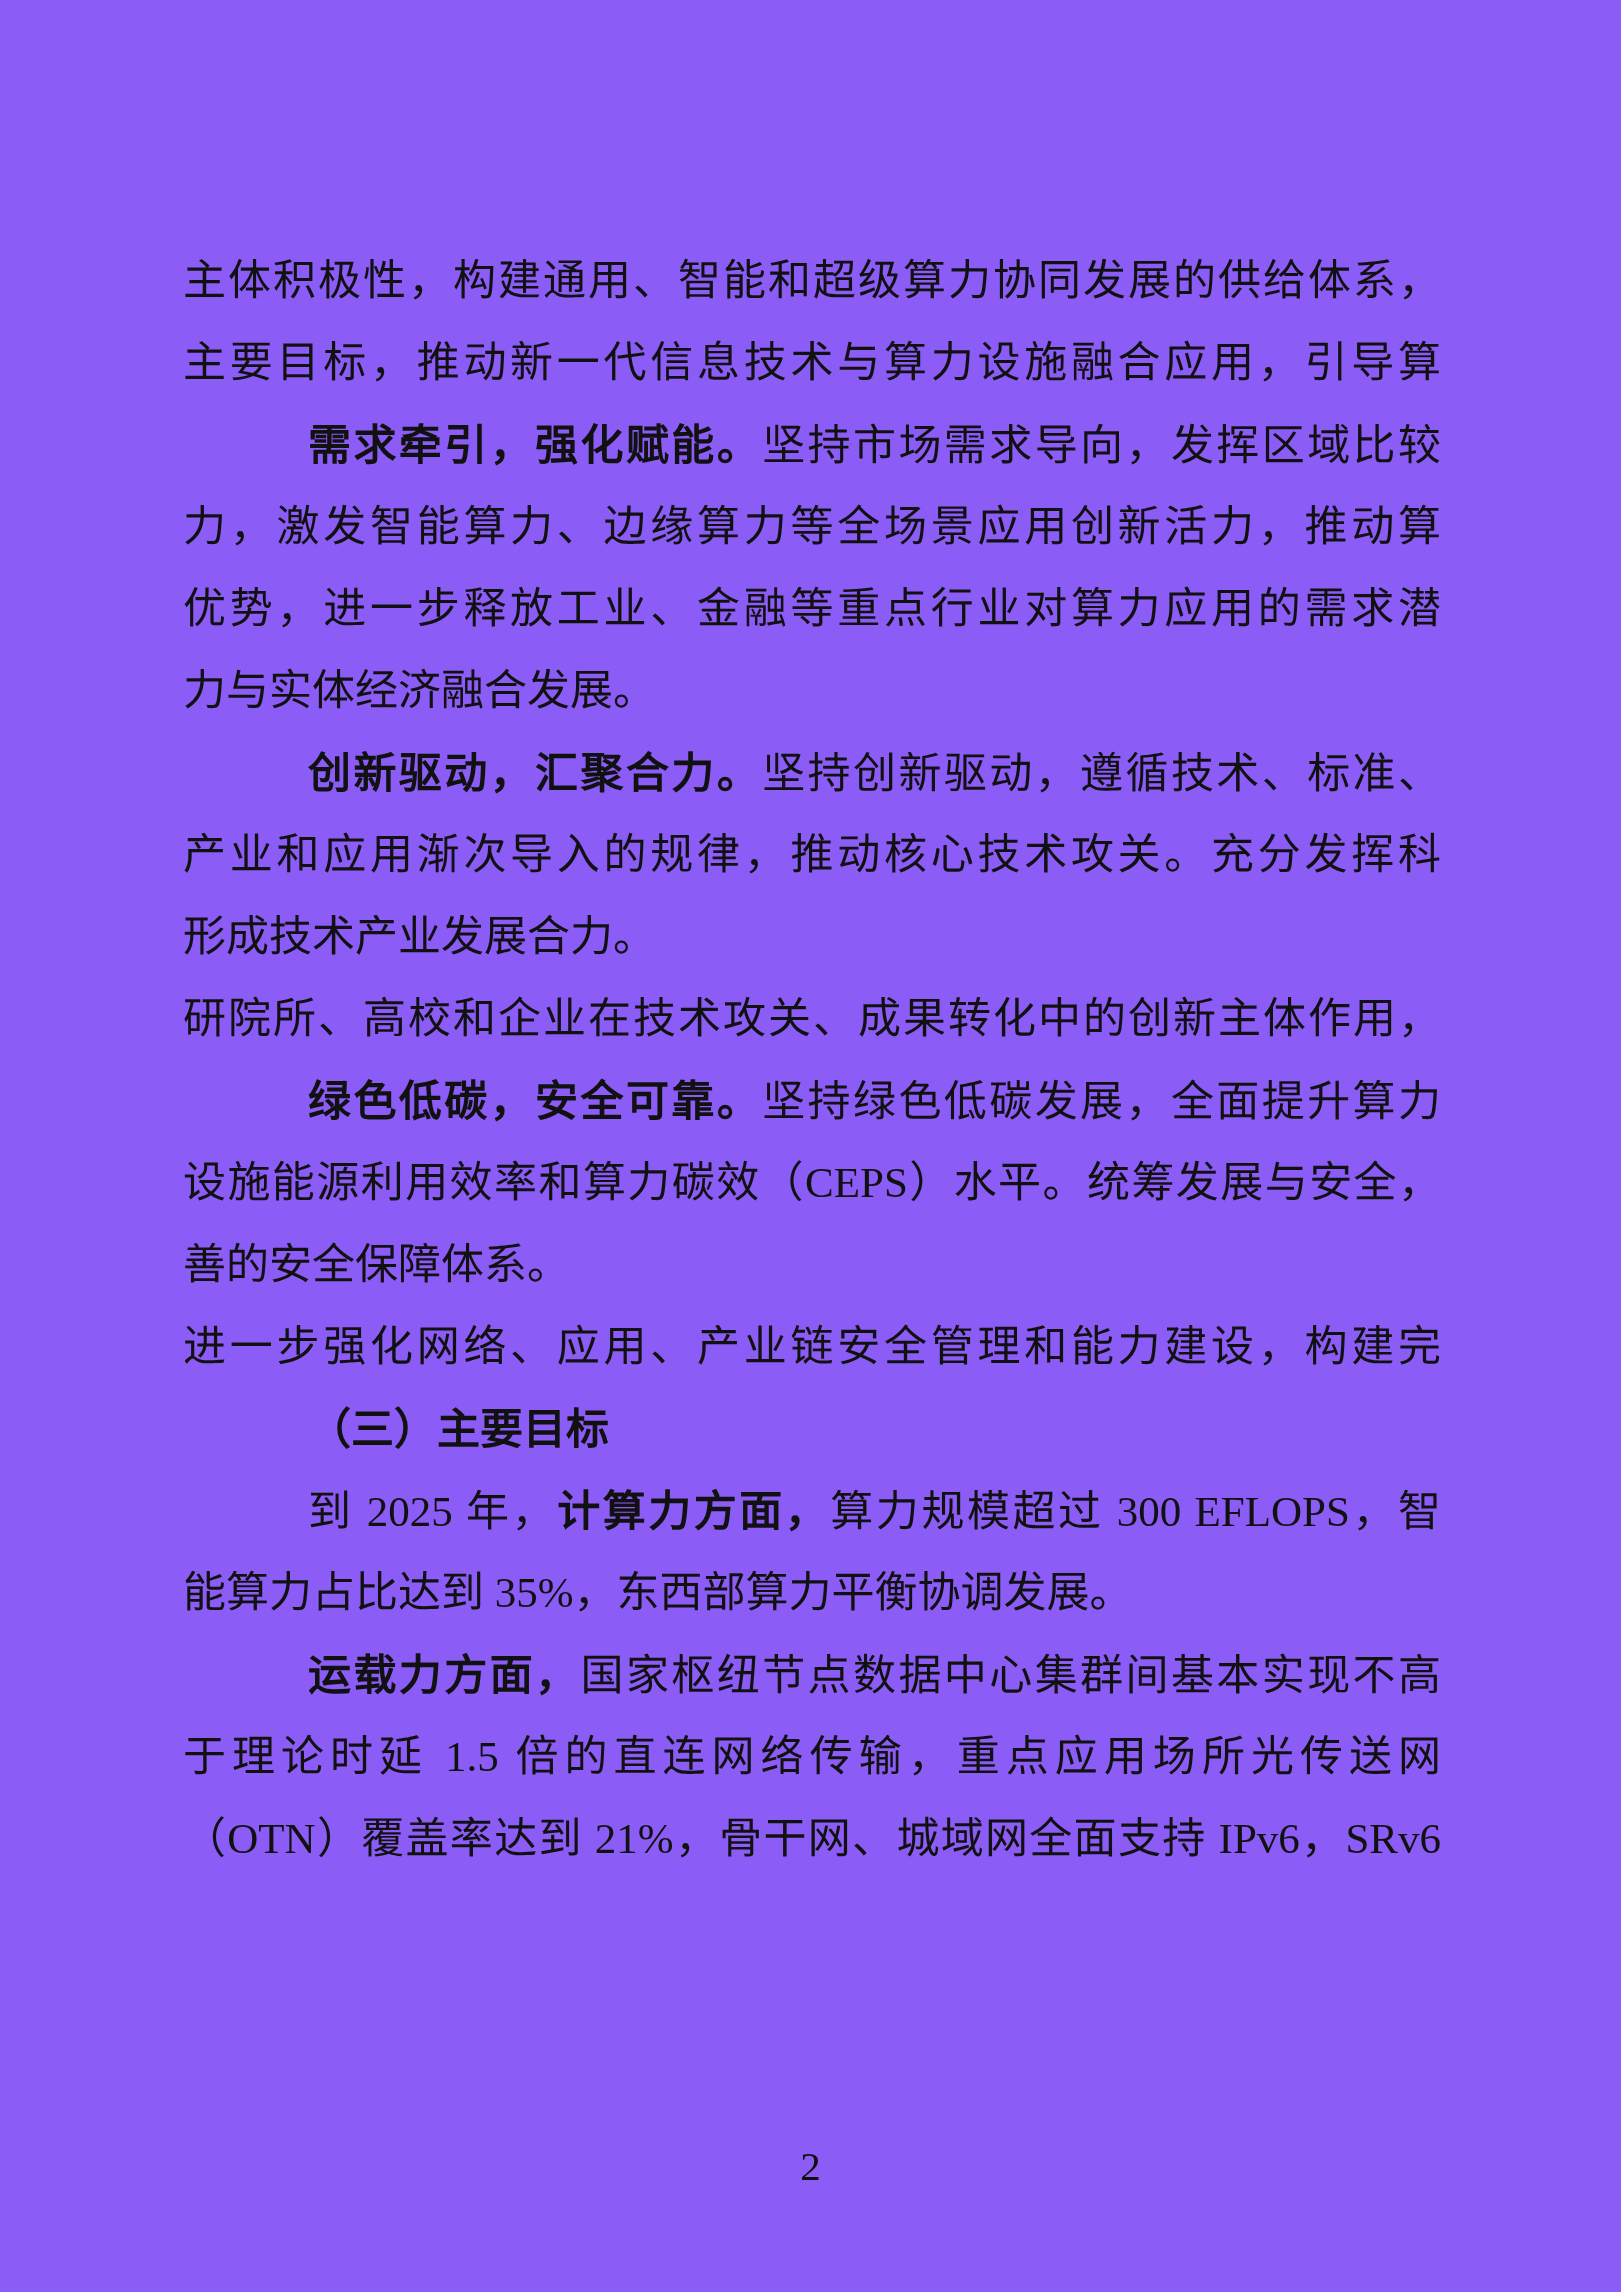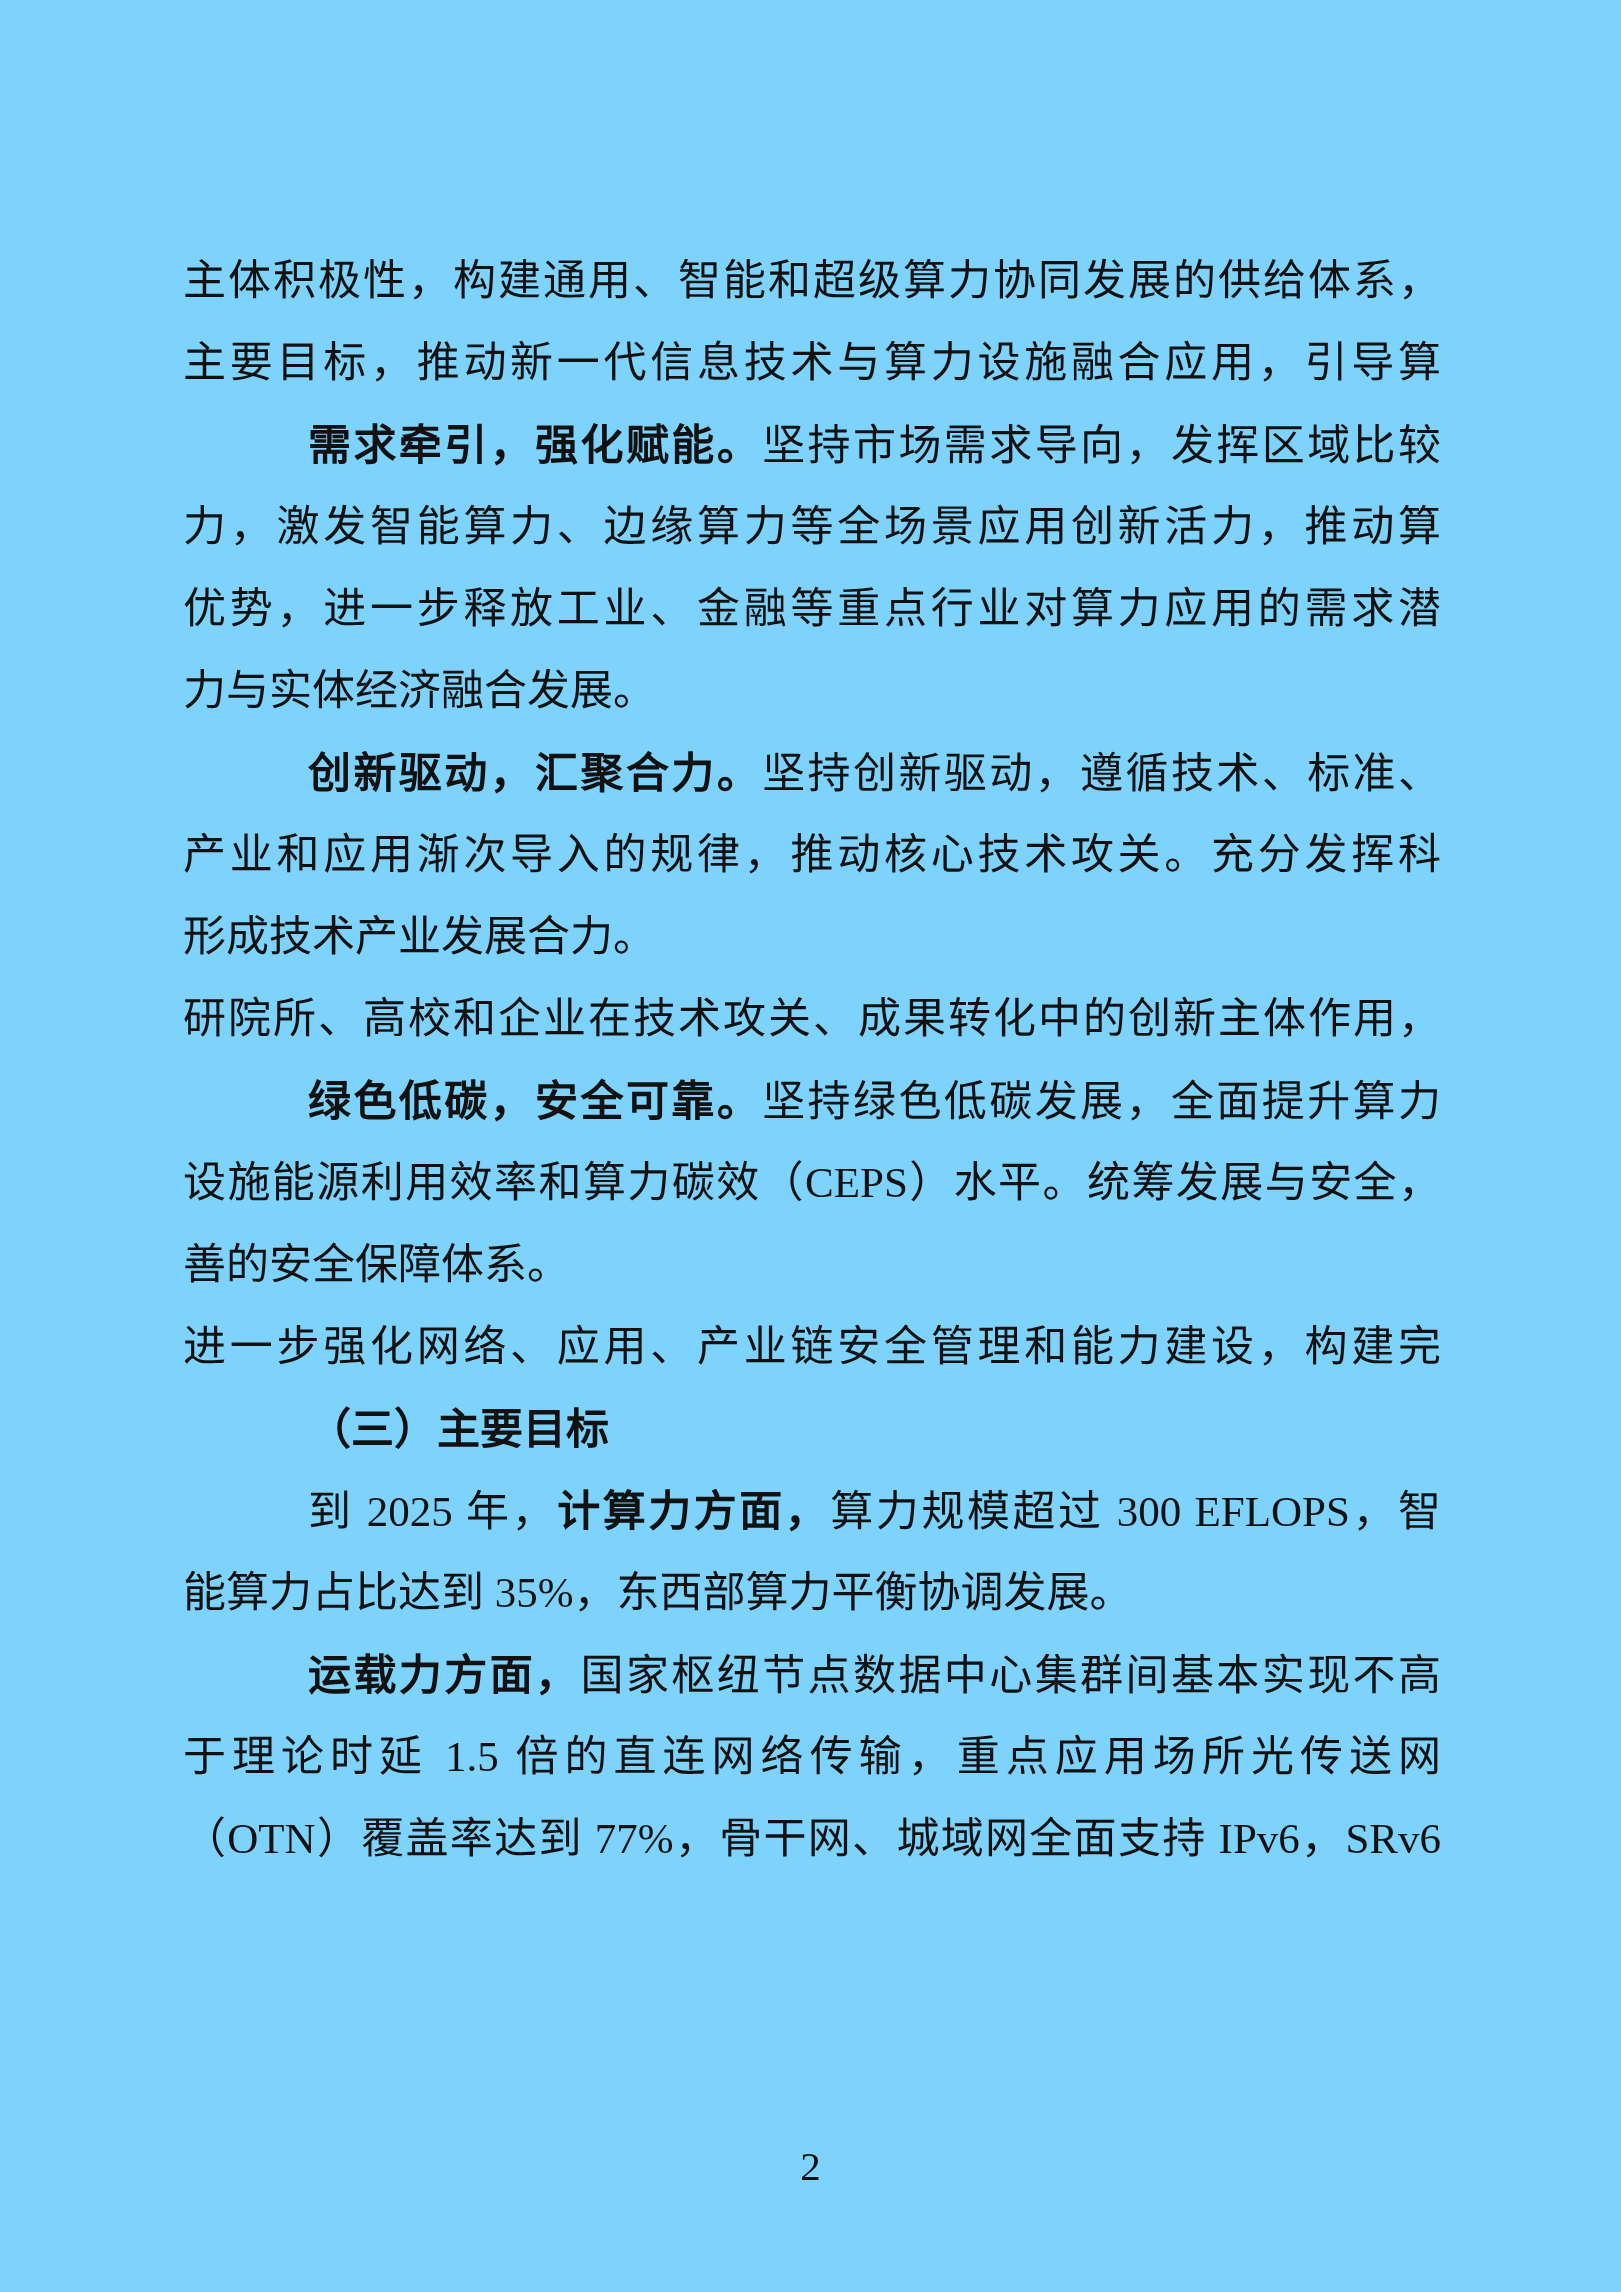--- a/index.html
+++ b/index.html
@@ -4,21 +4,21 @@
 <style>
   html, body {
     margin: 0;
     padding: 0;
     background: #ffffff;
   }
   .page {
     position: relative;
     width: 1621px;
     height: 2293px;
-    background: #7dd3fc;
+    background: #8b5cf6;
     overflow: hidden;
     font-family: "Liberation Serif", "DejaVu Serif", serif;
     color: #111111;
   }
   .text-block {
     position: absolute;
     left: 183px;
     top: 240px;
     width: 1258px;
   }
@@ -73,17 +73,17 @@
       <div class="line"><span class="seg">研院所、高校和企业在技术攻关、成果转化中的创新主体作用，</span></div>
       <div class="line indent"><span class="seg bold">绿色低碳，安全可靠。</span><span class="seg">坚持绿色低碳发展，全面提升算力</span></div>
       <div class="line"><span class="seg">设施能源利用效率和算力碳效（CEPS）水平。统筹发展与安全，</span></div>
       <div class="line last"><span class="seg">善的安全保障体系。</span></div>
       <div class="line"><span class="seg">进一步强化网络、应用、产业链安全管理和能力建设，构建完</span></div>
       <div class="line indent last"><span class="seg bold">（三）主要目标</span></div>
       <div class="line indent"><span class="seg">到 2025 年，</span><span class="seg bold">计算力方面，</span><span class="seg">算力规模超过 300 EFLOPS，智</span></div>
       <div class="line last"><span class="seg">能算力占比达到 35%，东西部算力平衡协调发展。</span></div>
       <div class="line indent"><span class="seg bold">运载力方面，</span><span class="seg">国家枢纽节点数据中心集群间基本实现不高</span></div>
       <div class="line"><span class="seg">于理论时延 1.5 倍的直连网络传输，重点应用场所光传送网</span></div>
-      <div class="line"><span class="seg">（OTN）覆盖率达到 77%，骨干网、城域网全面支持 IPv6，SRv6</span></div>
+      <div class="line"><span class="seg">（OTN）覆盖率达到 21%，骨干网、城域网全面支持 IPv6，SRv6</span></div>
     </div>
   <div class="page-number">2</div>
 </div>
 
 
 </body></html>

